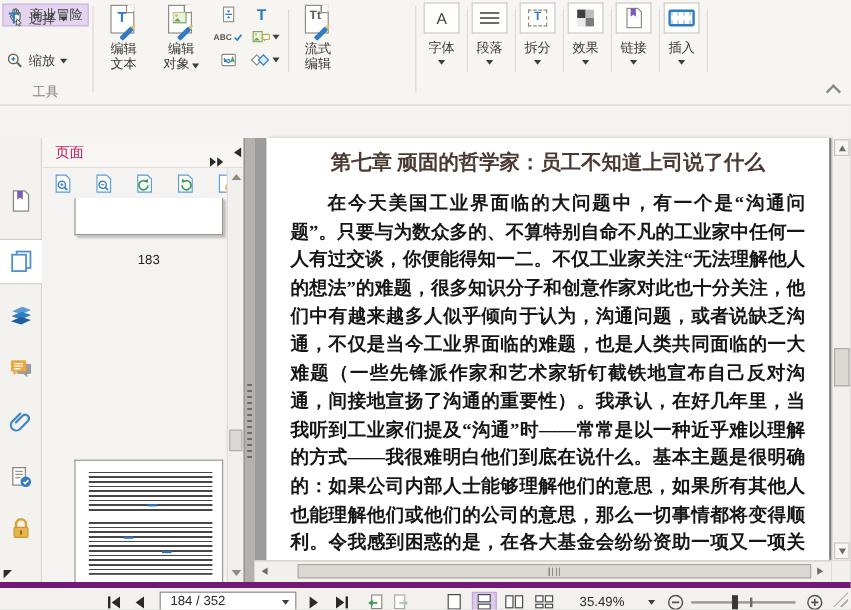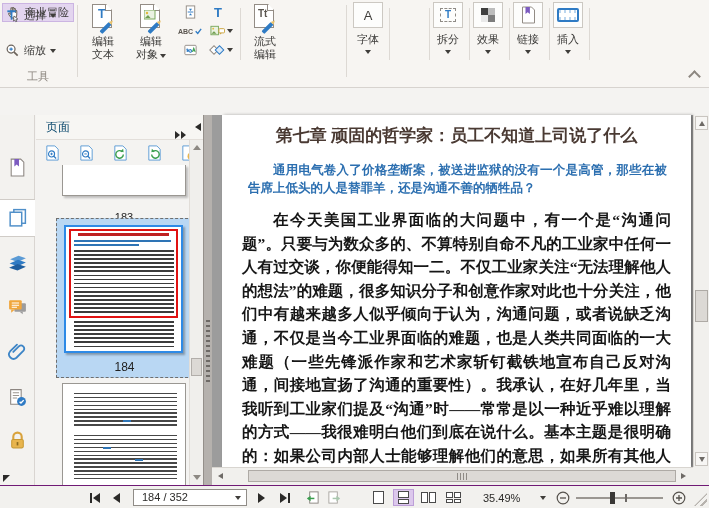--- a/index.html
+++ b/index.html
@@ -58,21 +58,21 @@
   .iconstrip { position:absolute; left:0; top:0; width:35px; height:370px; background:#f3f2ef;
     border-right:1px solid #d9d5d1; }
   .sideico { position:absolute; left:7px; width:21px; height:21px; cursor:pointer; }
   .sideactive { position:absolute; left:0; top:84px; width:35px; height:38px; background:#fff;
     border-top:1px solid #d0ccc7; border-bottom:1px solid #d0ccc7; }
   .striptri { position:absolute; left:3px; bottom:3px; width:0; height:0;
     border-left:7px solid #2b2a28; border-top:7px solid transparent; transform:rotate(90deg); }
 
   .panel { position:absolute; left:36px; top:0; width:167px; height:370px; background:#f4f3f1; }
   .ph { position:absolute; left:0; top:0; right:0; height:25px; background:#f7f6f3;
-    border-bottom:1px solid #e3dfda; font-size:12px; color:#0c4a6e; line-height:25px; padding-left:10px; }
+    border-bottom:1px solid #e3dfda; font-size:12px; color:#be185d; line-height:25px; padding-left:10px; }
   .dbl-arrow { position:absolute; right:16px; top:8px; cursor:pointer; }
   .dbl-arrow i, .tri-l, .tri-r { display:inline-block; width:0; height:0; }
   .dbl-arrow i { border-top:4px solid transparent; border-bottom:4px solid transparent;
     border-left:5px solid #2b2a28; margin-right:1px; }
   .collapse-l { position:absolute; right:2px; top:8px; width:0; height:0;
     border-top:4px solid transparent; border-bottom:4px solid transparent;
     border-right:6px solid #2b2a28; cursor:pointer; }
   .ptools { position:absolute; left:0; top:25px; right:0; height:26px; display:flex; gap:17px;
     padding:4px 0 0 8px; }
   .ptools svg { cursor:pointer; }
@@ -143,21 +143,21 @@
   .hbtn.l { left:2px; } .hbtn.l i { left:4px; border-right:5px solid #6e6a66; }
   .hbtn.r { right:2px; } .hbtn.r i { left:4px; border-left:5px solid #6e6a66; }
   .hthumb { position:absolute; left:36px; width:428px; top:2px; height:12px; background:#dcd9d5;
     border:1px solid #aeaaa5; cursor:grab; }
   .hgrip { position:absolute; left:50%; top:2px; width:10px; height:7px; margin-left:-5px;
     background:repeating-linear-gradient(90deg,#8e8a85 0 1px, transparent 1px 3px); }
   .scorner { position:absolute; right:0; bottom:0; width:16px; height:18px; background:#f1f0ed; }
 
   
   .statusbar { position:absolute; left:0; top:485px; width:709px; height:23px; background:#f2f1ee;
-    border-top:1px solid #701a75; font-size:11px; color:#2b2a28; }
+    border-top:5px solid #701a75; font-size:11px; color:#2b2a28; }
   .sbit { position:absolute; top:0; height:23px; display:flex; align-items:center; cursor:pointer; }
   .tl { width:0; height:0; border-top:5px solid transparent; border-bottom:5px solid transparent;
     border-right:7px solid #2b2a28; }
   .tr { width:0; height:0; border-top:5px solid transparent; border-bottom:5px solid transparent;
     border-left:7px solid #2b2a28; }
   .bar { width:2px; height:10px; background:#2b2a28; }
   .pagebox { position:absolute; left:133px; top:3px; width:114px; height:17px; background:#fff;
     border:1px solid #908c87; line-height:15px; padding-left:8px; cursor:text; }
   .pagebox .car { position:absolute; right:5px; top:6px; }
   .lmode { position:absolute; top:3px; width:21px; height:17px; display:flex; align-items:center;
@@ -291,20 +291,27 @@
     <div class="vsep" style="left:346px"></div>
 
     <div class="fbtn" style="left:350px">
       <div class="ibox">
           <span style="font-size:13px;color:#3f3d3a">A</span>
         </div>
       <div class="lb">字体</div>
       <div class="car"></div>
     </div>
     <div class="vsep" style="left:389px;top:8px;height:52px"></div>
+    <div class="fbtn" style="left:390px">
+      <div class="ibox">
+        <div style="width:16px;height:10px;background:repeating-linear-gradient(#6e6a66 0 1.5px, transparent 1.5px 4.2px)"></div>
+      </div>
+      <div class="lb">段落</div>
+      <div class="car"></div>
+    </div>
     <div class="vsep" style="left:429px;top:8px;height:52px"></div>
     <div class="fbtn" style="left:430px">
       <div class="ibox">
         <div style="width:16px;height:14px;border:1px dashed #8f8b86;position:relative">
           <span style="position:absolute;left:4px;top:0;font-size:10px;font-weight:bold;color:#2f7bc4">T</span>
         </div>
       </div>
       <div class="lb">拆分</div>
       <div class="car"></div>
     </div>
@@ -432,31 +439,20 @@
         <svg width="17" height="18" viewBox="0 0 18 18">
             <path d="M3 1.5h8.5l3.5 3.5v11.5H3z" fill="#fff" stroke="#5b9bd5"></path>
             <circle cx="12" cy="12.5" r="4" fill="#e8b54d"></circle>
             <path d="M12 10.5v4M10 12.5h4" stroke="#fff" stroke-width="1.4"></path>
           </svg>
       </div>
 
       <div class="t183"></div>
       <div class="plabel" style="left:26px;top:96px;width:124px">183</div>
 
-      <div class="sel184">
-        <div class="t184">
-          <div class="lred"></div>
-            <div class="lblue1"></div>
-            <div class="lblue2"></div>
-          <div class="blk1"></div>
-            <div class="blk2"></div>
-          <div class="vp"></div>
-        </div>
-        <div class="plabel l184">184</div>
-      </div>
 
       <div class="t185">
         <div class="b1"></div>
           <div class="b2"></div>
         <div class="bluespeck" style="left:60px;top:36px"></div>
         <div class="bluespeck" style="left:40px;top:63px"></div>
         <div class="bluespeck" style="left:72px;top:75px"></div>
       </div>
 
       <div class="pscroll">
@@ -466,21 +462,20 @@
       </div>
     </div>
 
     <div class="splitter">
       <div class="grip"></div>
     </div>
 
     <div class="docarea">
       <div class="page">
         <div class="doctitle">第七章 顽固的哲学家：员工不知道上司说了什么</div>
-        <div class="quote">通用电气卷入了价格垄断案，被送进监狱的没有一个是高管，那些在被告席上低头的人是替罪羊，还是沟通不善的牺牲品？</div>
         <div class="dbody">在今天美国工业界面临的大问题中，有一个是“沟通问题”。只要与为数众多的、不算特别自命不凡的工业家中任何一人有过交谈，你便能得知一二。不仅工业家关注“无法理解他人的想法”的难题，很多知识分子和创意作家对此也十分关注，他们中有越来越多人似乎倾向于认为，沟通问题，或者说缺乏沟通，不仅是当今工业界面临的难题，也是人类共同面临的一大难题（一些先锋派作家和艺术家斩钉截铁地宣布自己反对沟通，间接地宣扬了沟通的重要性）。我承认，在好几年里，当我听到工业家们提及“沟通”时——常常是以一种近乎难以理解的方式——我很难明白他们到底在说什么。基本主题是很明确的：如果公司内部人士能够理解他们的意思，如果所有其他人也能理解他们或他们的公司的意思，那么一切事情都将变得顺利。令我感到困惑的是，在各大基金会纷纷资助一项又一项关于沟通的研究的今天，个人和机构究竟是怎样做的，以至于总是无法让他人理解自己？又是为什么无法让他人理解？或</div>
       </div>
 
       <div class="vscroll">
         <div class="vbtn up">
             <i></i>
           </div>
         <div class="vthumb"></div>
         <div class="vbtn dn">
             <i></i>

